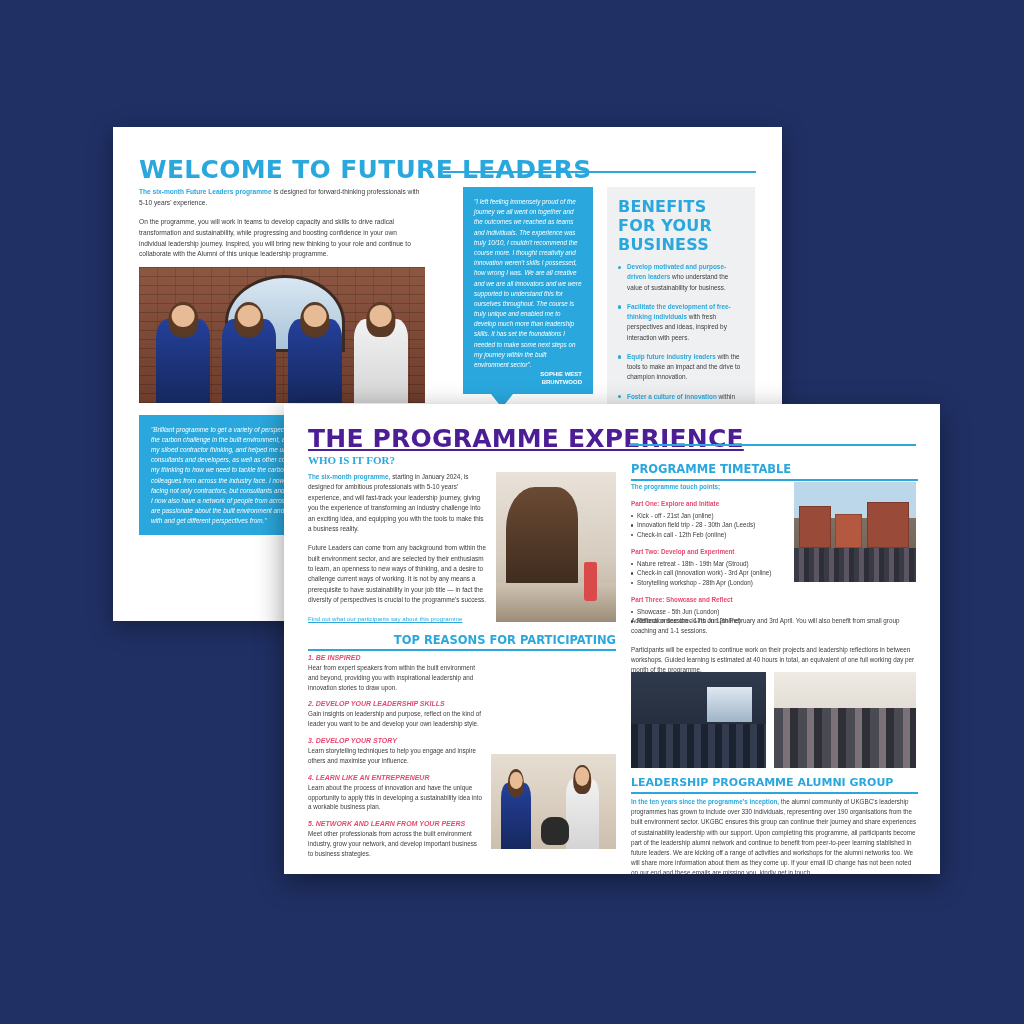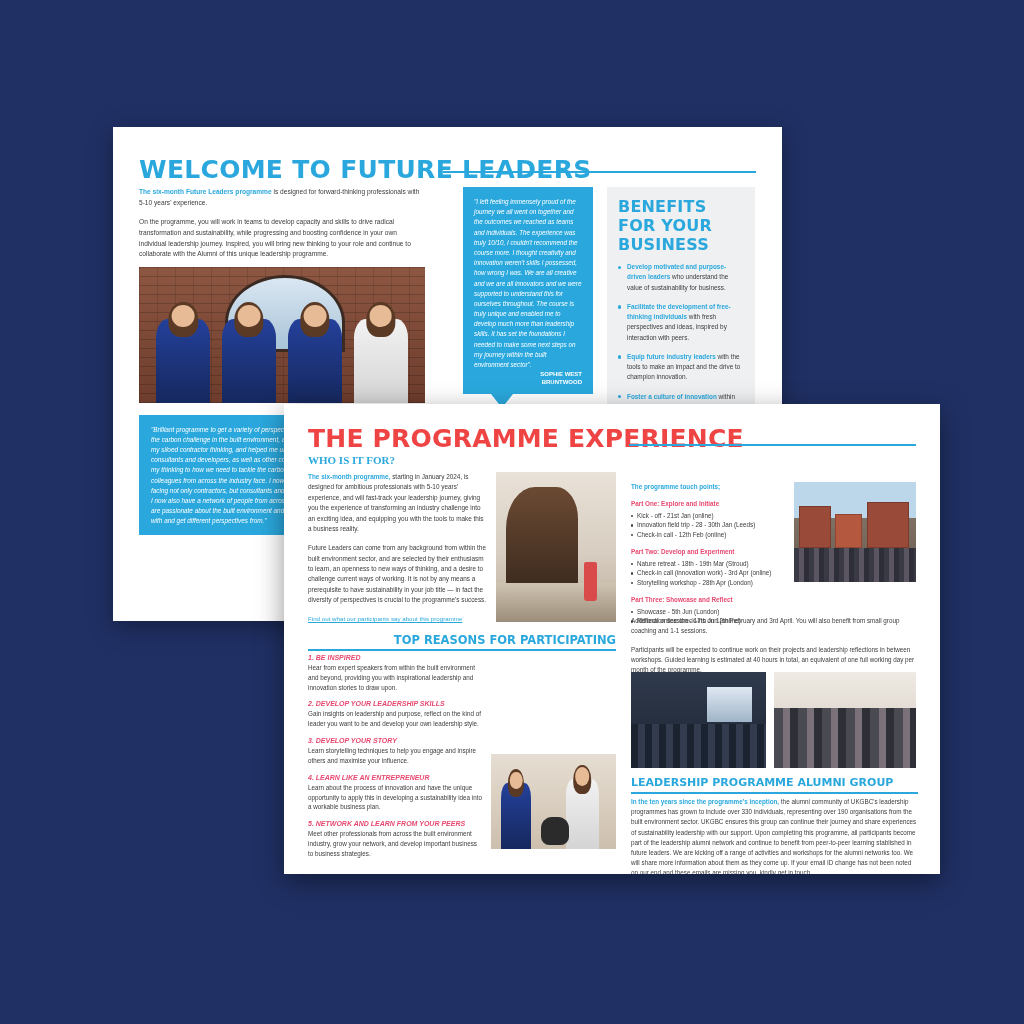--- a/index.html
+++ b/index.html
@@ -179,23 +179,24 @@
     background: #ffffff;
     box-shadow: 0 8px 26px rgba(0,0,0,0.42);
     overflow: hidden;
   }
   .p2-title {
     position: absolute;
     left: 24px; top: 20px;
     font-family: "DejaVu Sans", sans-serif;
     font-weight: bold;
     font-size: 25px;
-    color: #ef4444;
+    color: #4c1d95;
     text-transform: uppercase;
     letter-spacing: .2px;
+    text-decoration: underline;
   }
   .p2-rule {
     position: absolute;
     left: 345px; top: 40px; right: 24px;
     height: 2px; background: #2aa8dd;
   }
   .p2-sub {
     position: absolute;
     left: 24px; top: 50px;
     font-family: Liberation Serif, serif;
@@ -555,20 +556,24 @@
           <span class="hair"></span>
           <span class="head"></span>
         </div>
       <div class="person p-white" style="left:60%; width:26%; height:74%;">
           <span class="hair"></span>
           <span class="head"></span>
         </div>
       <div class="dog"></div>
     </div>
 
+    <div class="p2-right">
+      <h3>PROGRAMME TIMETABLE</h3>
+      <div class="p2-right-rule"></div>
+    </div>
 
     <div class="tt-col">
       <p class="tt-lead">The programme touch points;</p>
 
       <div class="tt-part">Part One: Explore and Initiate</div>
       <ul class="tt-list">
         <li>Kick - off - 21st Jan (online)</li>
         <li>Innovation field trip - 28 - 30th Jan (Leeds)</li>
         <li>Check-in call - 12th Feb (online)</li>
       </ul>

